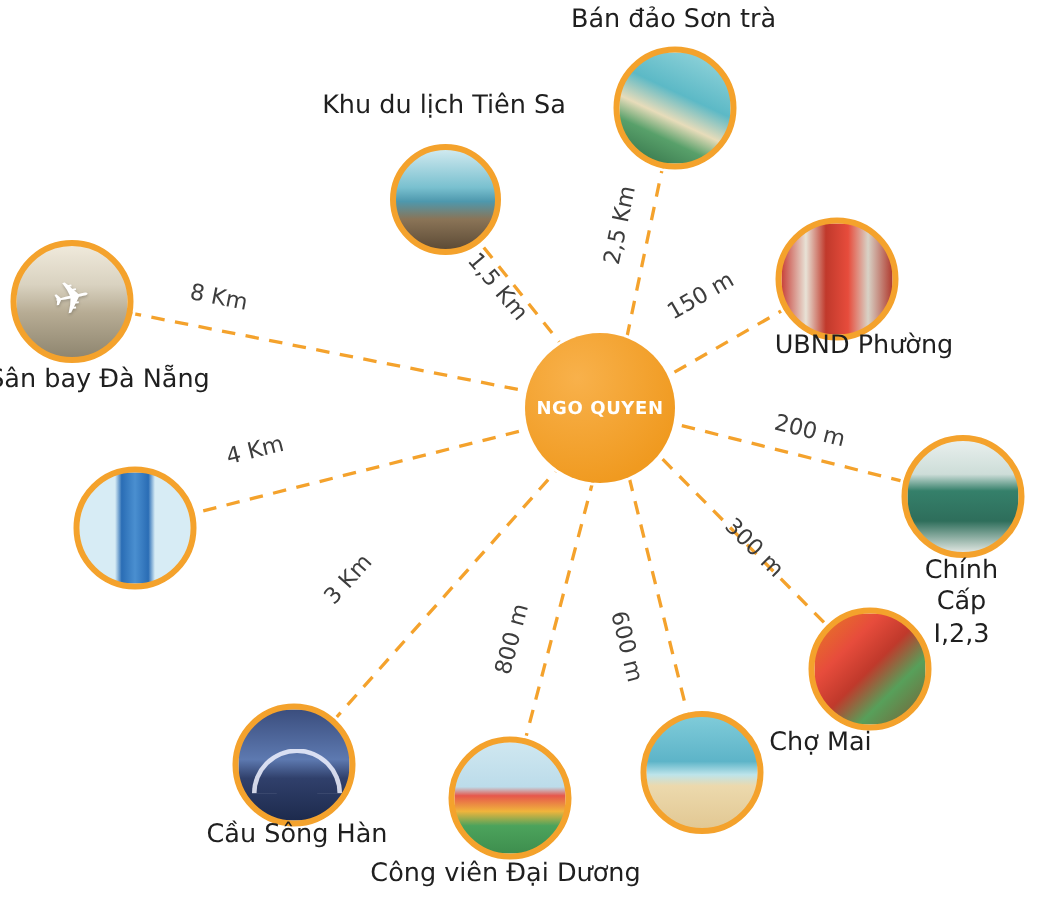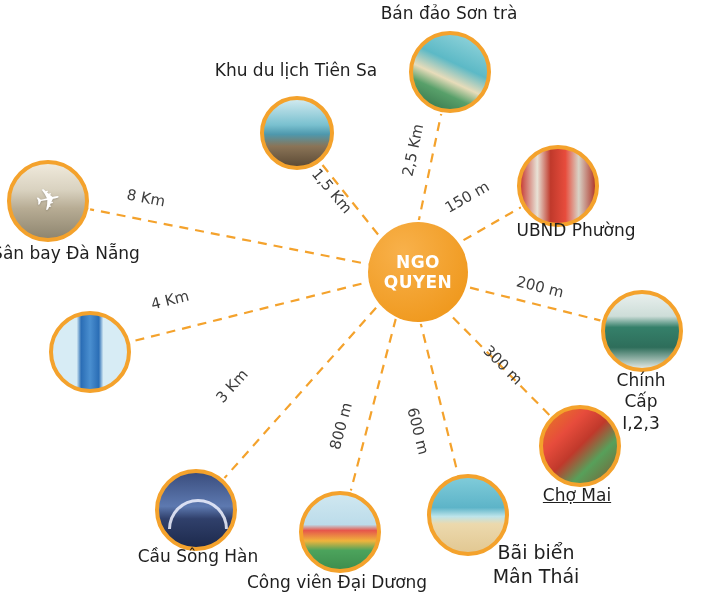--- a/index.html
+++ b/index.html
@@ -4,24 +4,24 @@
 <style>
   html,body{margin:0;padding:0;background:#fff;}
   .stage{
     position:relative;width:706px;height:601px;background:#fff;overflow:hidden;
     font-family:"DejaVu Sans","Liberation Sans",sans-serif;
   }
   svg.lines{position:absolute;left:0;top:0;z-index:1;}
   svg.lines line{stroke:var(--accent,#F4A22C);stroke-width:2.2;stroke-dasharray:9 7;fill:none;}
 
   .center-circle{
-    position:absolute;left:368px;top:222px;width:100px;height:100px;border-radius:50%;
+    position:absolute;left:350px;top:222px;width:100px;height:100px;border-radius:50%;
     background:radial-gradient(circle at 35% 30%, #f8b14b, #f09a20 75%);
     z-index:3;display:flex;flex-direction:column;align-items:center;justify-content:center;
-    color:#fff;font-weight:bold;font-size:17px;letter-spacing:.4px;text-align:center;gap:9px;
+    color:#fff;font-weight:bold;font-size:12px;letter-spacing:.4px;text-align:center;gap:9px;
     box-shadow:0 0 0 2px #fff;
   }
 
   .photo-circle{
     position:absolute;width:74px;height:74px;border-radius:50%;
     border:4px solid var(--accent,#F4A22C);box-shadow:0 0 0 2px #fff;
     overflow:hidden;z-index:3;
   }
   .node-label{
     position:absolute;z-index:3;transform:translateX(-50%);
@@ -46,21 +46,21 @@
   .c-congvien{left:299px;top:491px;}
   .c-baibien{left:427px;top:474px;}
 
   
   .l-sontra{left:449px;top:3px;}
   .l-tiensa{left:296px;top:60px;}
   .l-ubnd{left:576px;top:220px;}
   .l-sanbay{left:66px;top:243px;}
   .l-truong{left:641px;top:370px;}
   .l-tt{left:90px;top:397px;}
-  .l-chomai{left:577px;top:485px;text-decoration:underline;}
+  .l-chomai{left:547px;top:485px;}
   .l-cau{left:198px;top:546px;}
   .l-congvien{left:337px;top:572px;}
   .l-baibien{left:536px;top:541px;font-size:19px;}
 
   
   .d-sontra{left:413px;top:150px;--rot:-78deg;}
   .d-tiensa{left:332px;top:191px;--rot:50deg;}
   .d-ubnd{left:467px;top:197px;--rot:-30deg;}
   .d-sanbay{left:146px;top:198px;--rot:11deg;}
   .d-truong{left:540px;top:287px;--rot:14deg;}
@@ -129,22 +129,20 @@
   <div class="photo-circle c-baibien p-baibien"></div>
 
   <div class="node-label l-sontra">Bán đảo Sơn trà</div>
   <div class="node-label l-tiensa">Khu du lịch Tiên Sa</div>
   <div class="node-label l-ubnd">UBND Phường</div>
   <div class="node-label l-sanbay">Sân bay Đà Nẵng</div>
   <div class="node-label l-truong">Chính Cấp I,2,3</div>
   <div class="node-label l-chomai">Chợ Mai</div>
   <div class="node-label l-cau">Cầu Sông Hàn</div>
   <div class="node-label l-congvien">Công viên Đại Dương</div>
-  <div class="node-label l-baibien">Bãi biển
-Mân Thái</div>
 
   <div class="distance d-sontra">2,5 Km</div>
   <div class="distance d-tiensa">1,5 Km</div>
   <div class="distance d-ubnd">150 m</div>
   <div class="distance d-sanbay">8 Km</div>
   <div class="distance d-truong">200 m</div>
   <div class="distance d-tt">4 Km</div>
   <div class="distance d-chomai">300 m</div>
   <div class="distance d-cau">3 Km</div>
   <div class="distance d-congvien">800 m</div>

